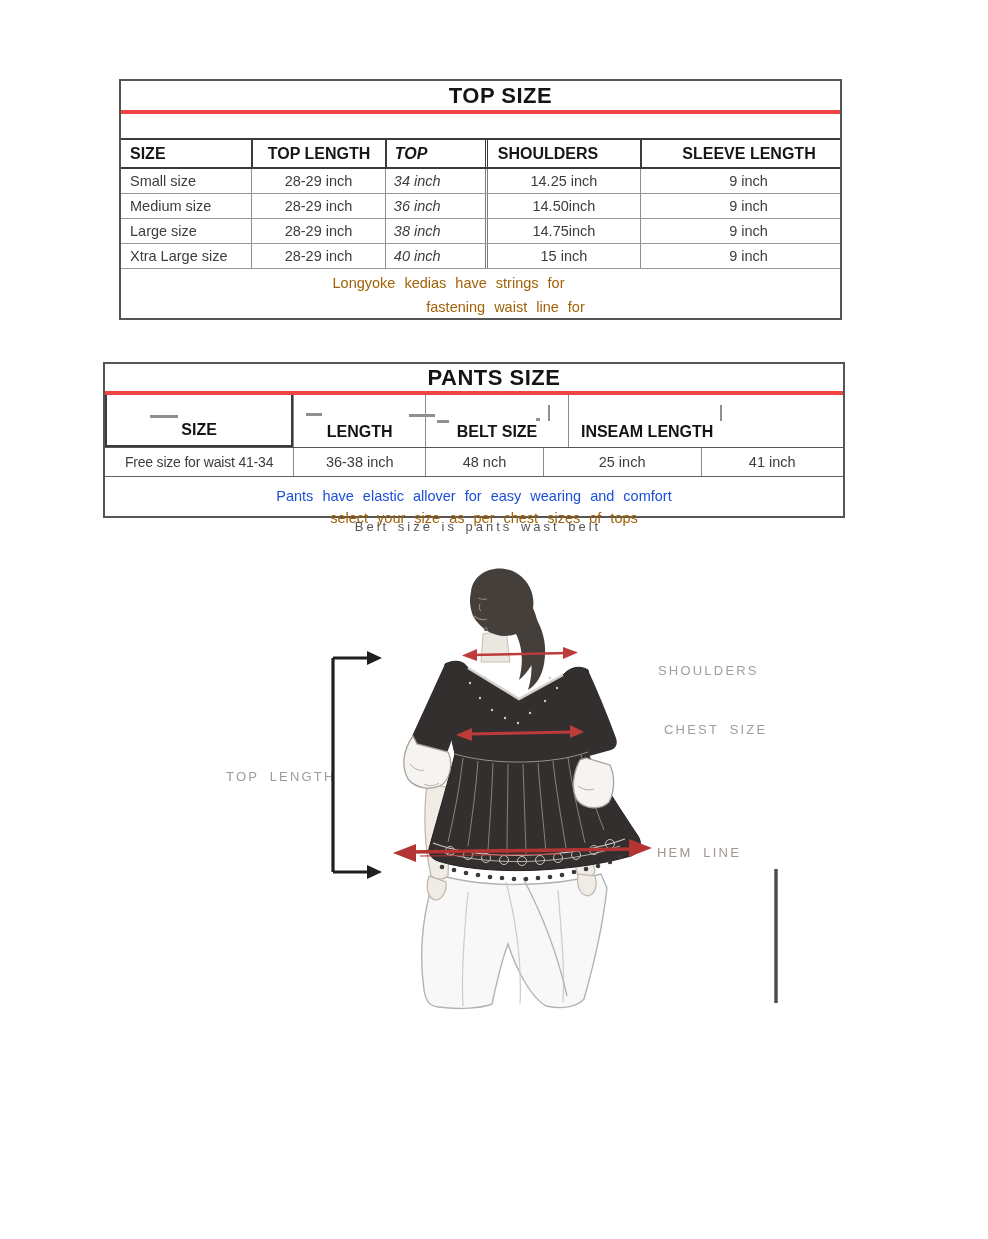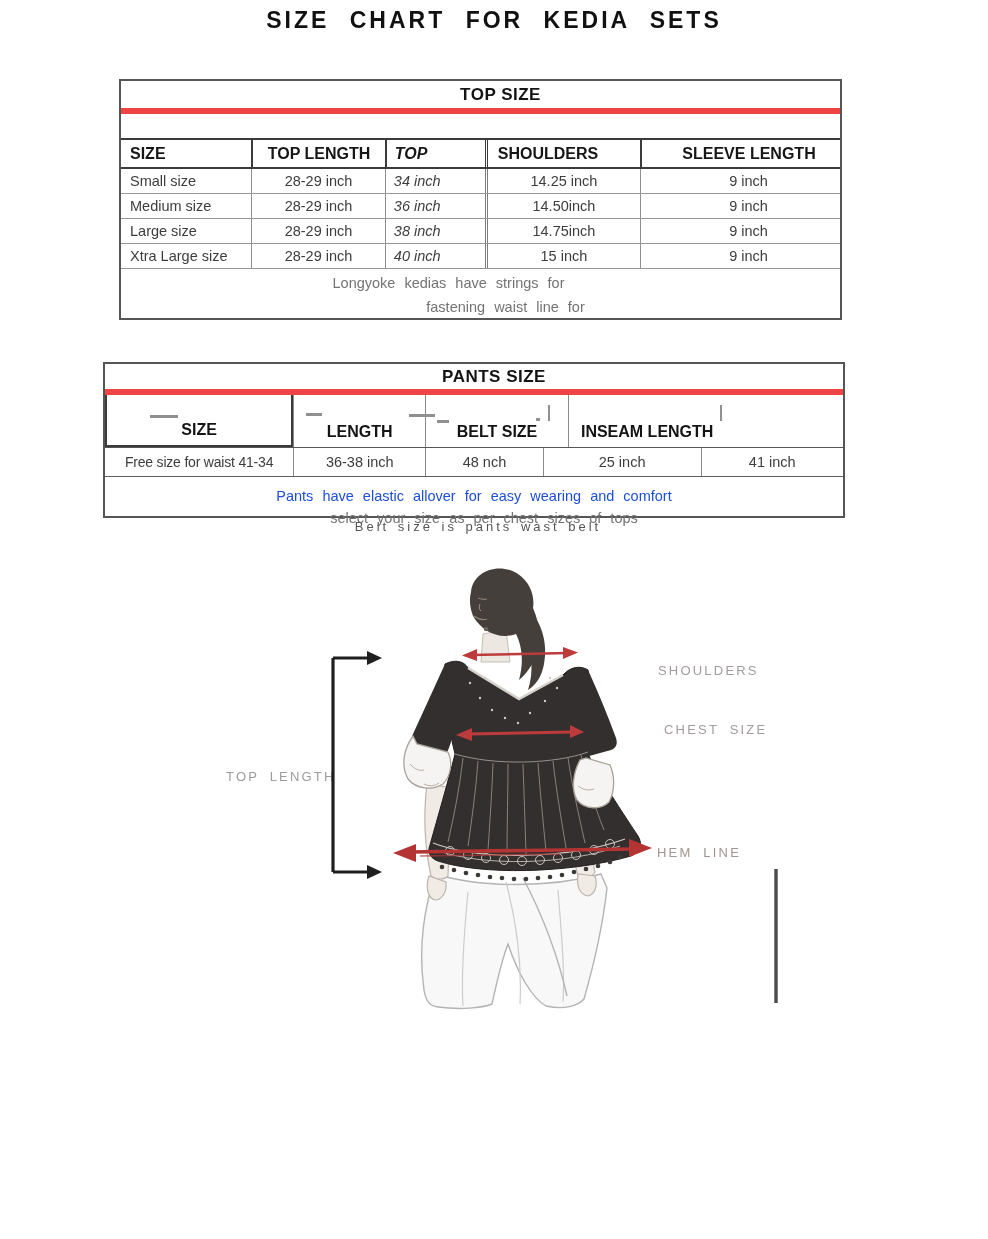--- a/index.html
+++ b/index.html
@@ -7,43 +7,43 @@
   body { font-family:"Liberation Sans","DejaVu Sans",sans-serif; color:#1a1a1a; }
   .page { position:relative; width:988px; height:1239px; background:#fff; overflow:hidden; }
 
   
   .title { position:absolute; left:0; top:7px; width:100%; text-align:center;
            font-size:23px; font-weight:bold; letter-spacing:3px; word-spacing:11px; color:#111; }
 
   
   .tbl { position:absolute; border:2px solid #555; background:#fff; }
   .cap { display:flex; align-items:center; justify-content:center;
-         font-weight:bold; font-size:17px; letter-spacing:.5px; color:#141414;
-         border-bottom:6px solid #ef4444;padding-left:40px; }
+         font-weight:bold; font-size:22px; letter-spacing:.5px; color:#141414;
+         border-bottom:4px solid #ef4444;padding-left:40px; }
 
   
   .t1 { left:119px; top:79px; width:723px; height:241px; }
   .t1 .cap { height:33px; }
   .t1 .gap { height:24px; }
   .t1 .hrow { display:flex; height:31px; border-top:2px solid #3b3b3b; border-bottom:2px solid #3b3b3b; }
   .t1 .hrow .c { display:flex; align-items:center; font-weight:bold; font-size:16px; color:#161616; }
   .t1 .drow { display:flex; height:25px; border-bottom:1px solid #979797; }
   .t1 .drow:last-of-type { border-bottom:1.5px solid #6f6f6f; }
   .t1 .drow .c { display:flex; align-items:center; font-size:14.5px; color:#3d3d3d; }
   .t1 .c1 { width:18.1%; justify-content:flex-start; padding-left:9px; }
   .t1 .c2 { width:18.6%; justify-content:center; border-left:1.5px solid #8f8f8f; }
   .t1 .c3 { width:13.9%; justify-content:flex-start; padding-left:8px; border-left:1.5px solid #8f8f8f;font-style:italic; }
   .t1 .c4 { width:21.6%; justify-content:center; border-left:3px double #7c7c7c; }
   .t1 .c5 { width:27.8%; justify-content:center; border-left:1.5px solid #8f8f8f;padding-left:16px; }
   .t1 .hrow .c2, .t1 .hrow .c3 { border-left:2px solid #3b3b3b; }
   .t1 .hrow .c4 { border-left:3px double #3b3b3b; justify-content:flex-start; padding-left:10px; }
   .t1 .hrow .c5 { border-left:2px solid #3b3b3b; }
   .t1 .c3.hcell { justify-content:flex-start; }
   .note { position:absolute; left:0; width:100%; text-align:center;
-          font-size:14.5px; color:#737373; word-spacing:5px; }
+          font-size:14.5px; color:#a16207; word-spacing:5px; }
   .t1 .noteA { top:194px; transform:translateX(-32px); }
   .t1 .noteB { top:218px; transform:translateX(25px); }
 
   
   .t2 { left:103px; top:362px; width:742px; height:156px; }
   .t2 .cap { height:31px; }
   .t2 .hrow { display:flex; height:53px; border-bottom:1.5px solid #555; }
   .t2 .hrow .c { display:flex; align-items:flex-end; justify-content:center;
                  padding-bottom:6px; font-weight:bold; font-size:16px; color:#141414; }
   .t2 .drow { display:flex; height:29px; border-bottom:1.5px solid #606060; }
@@ -69,21 +69,20 @@
   .lab-chest     { left:664px; top:722px; color:#a39c9c; }
   .lab-hem       { left:657px; top:845px; color:#a29490; }
 
   .figure-svg { position:absolute; left:320px; top:558px; }
 </style>
 </head>
 <body>
 
 <div class="page">
 
-  <div class="title">SIZE CHART FOR KEDIA SETS</div>
 
   <div class="tbl t1">
     <div class="cap">TOP SIZE</div>
     <div class="gap"></div>
     <div class="hrow">
       <div class="c c1 hcell">SIZE</div>
       <div class="c c2 hcell">TOP LENGTH</div>
       <div class="c c3 hcell">TOP</div>
       <div class="c c4 hcell">SHOULDERS</div>
       <div class="c c5 hcell">SLEEVE LENGTH</div>

